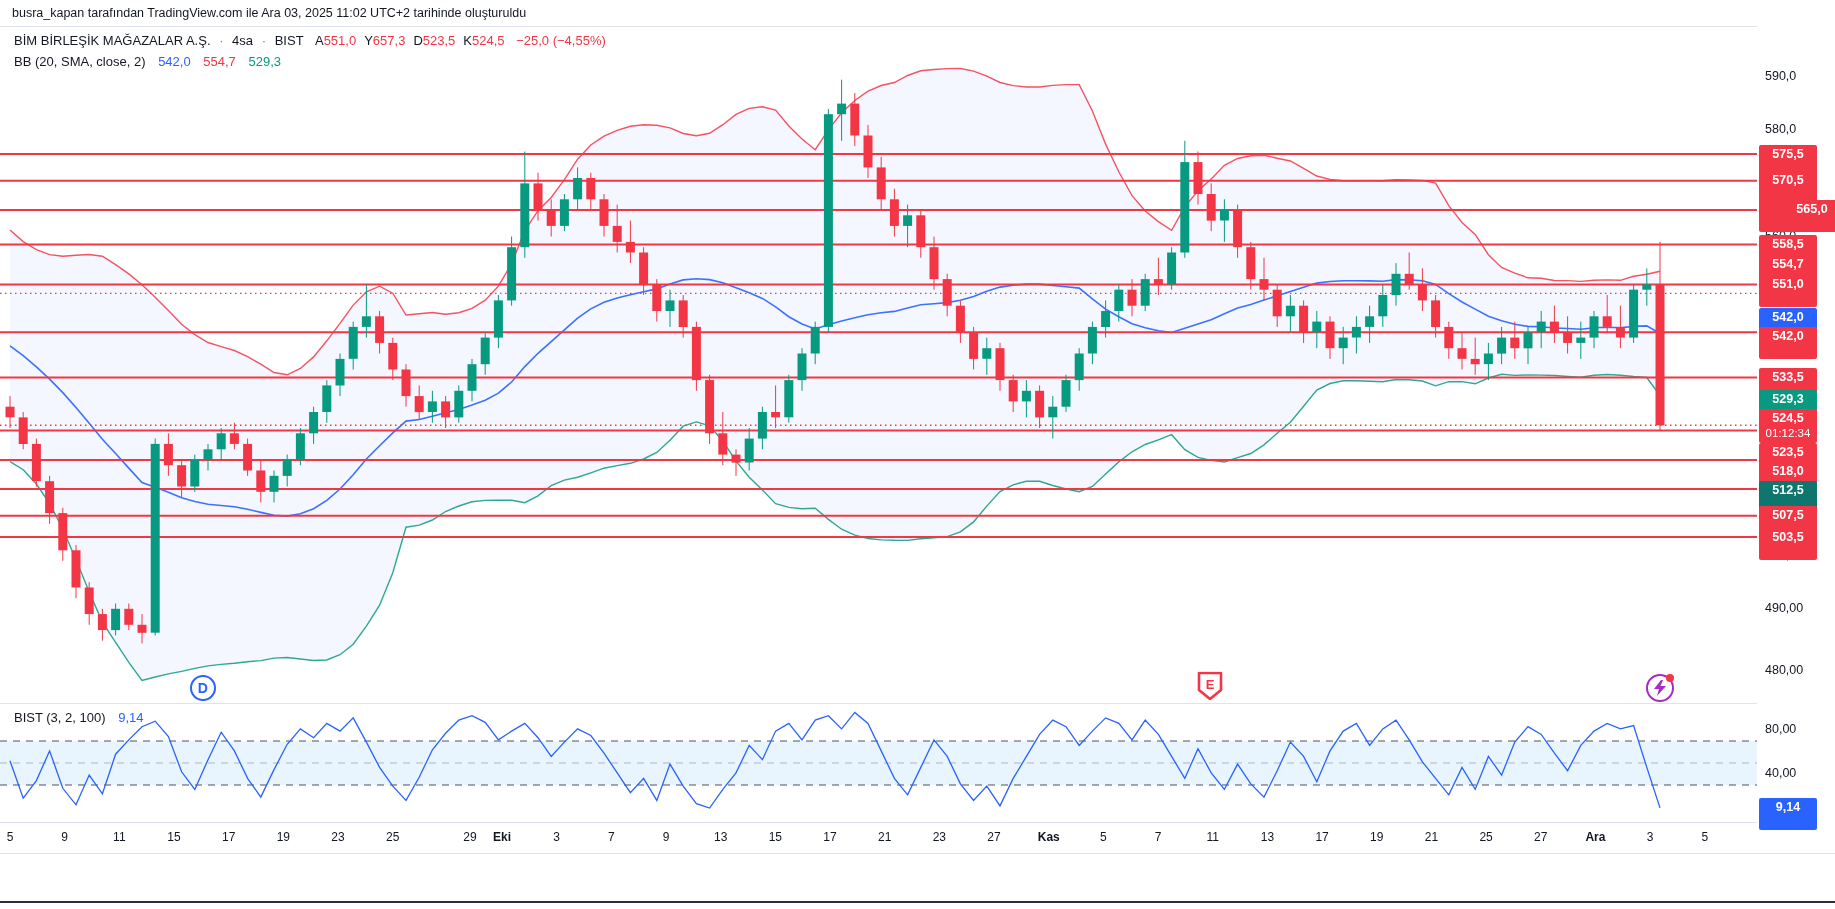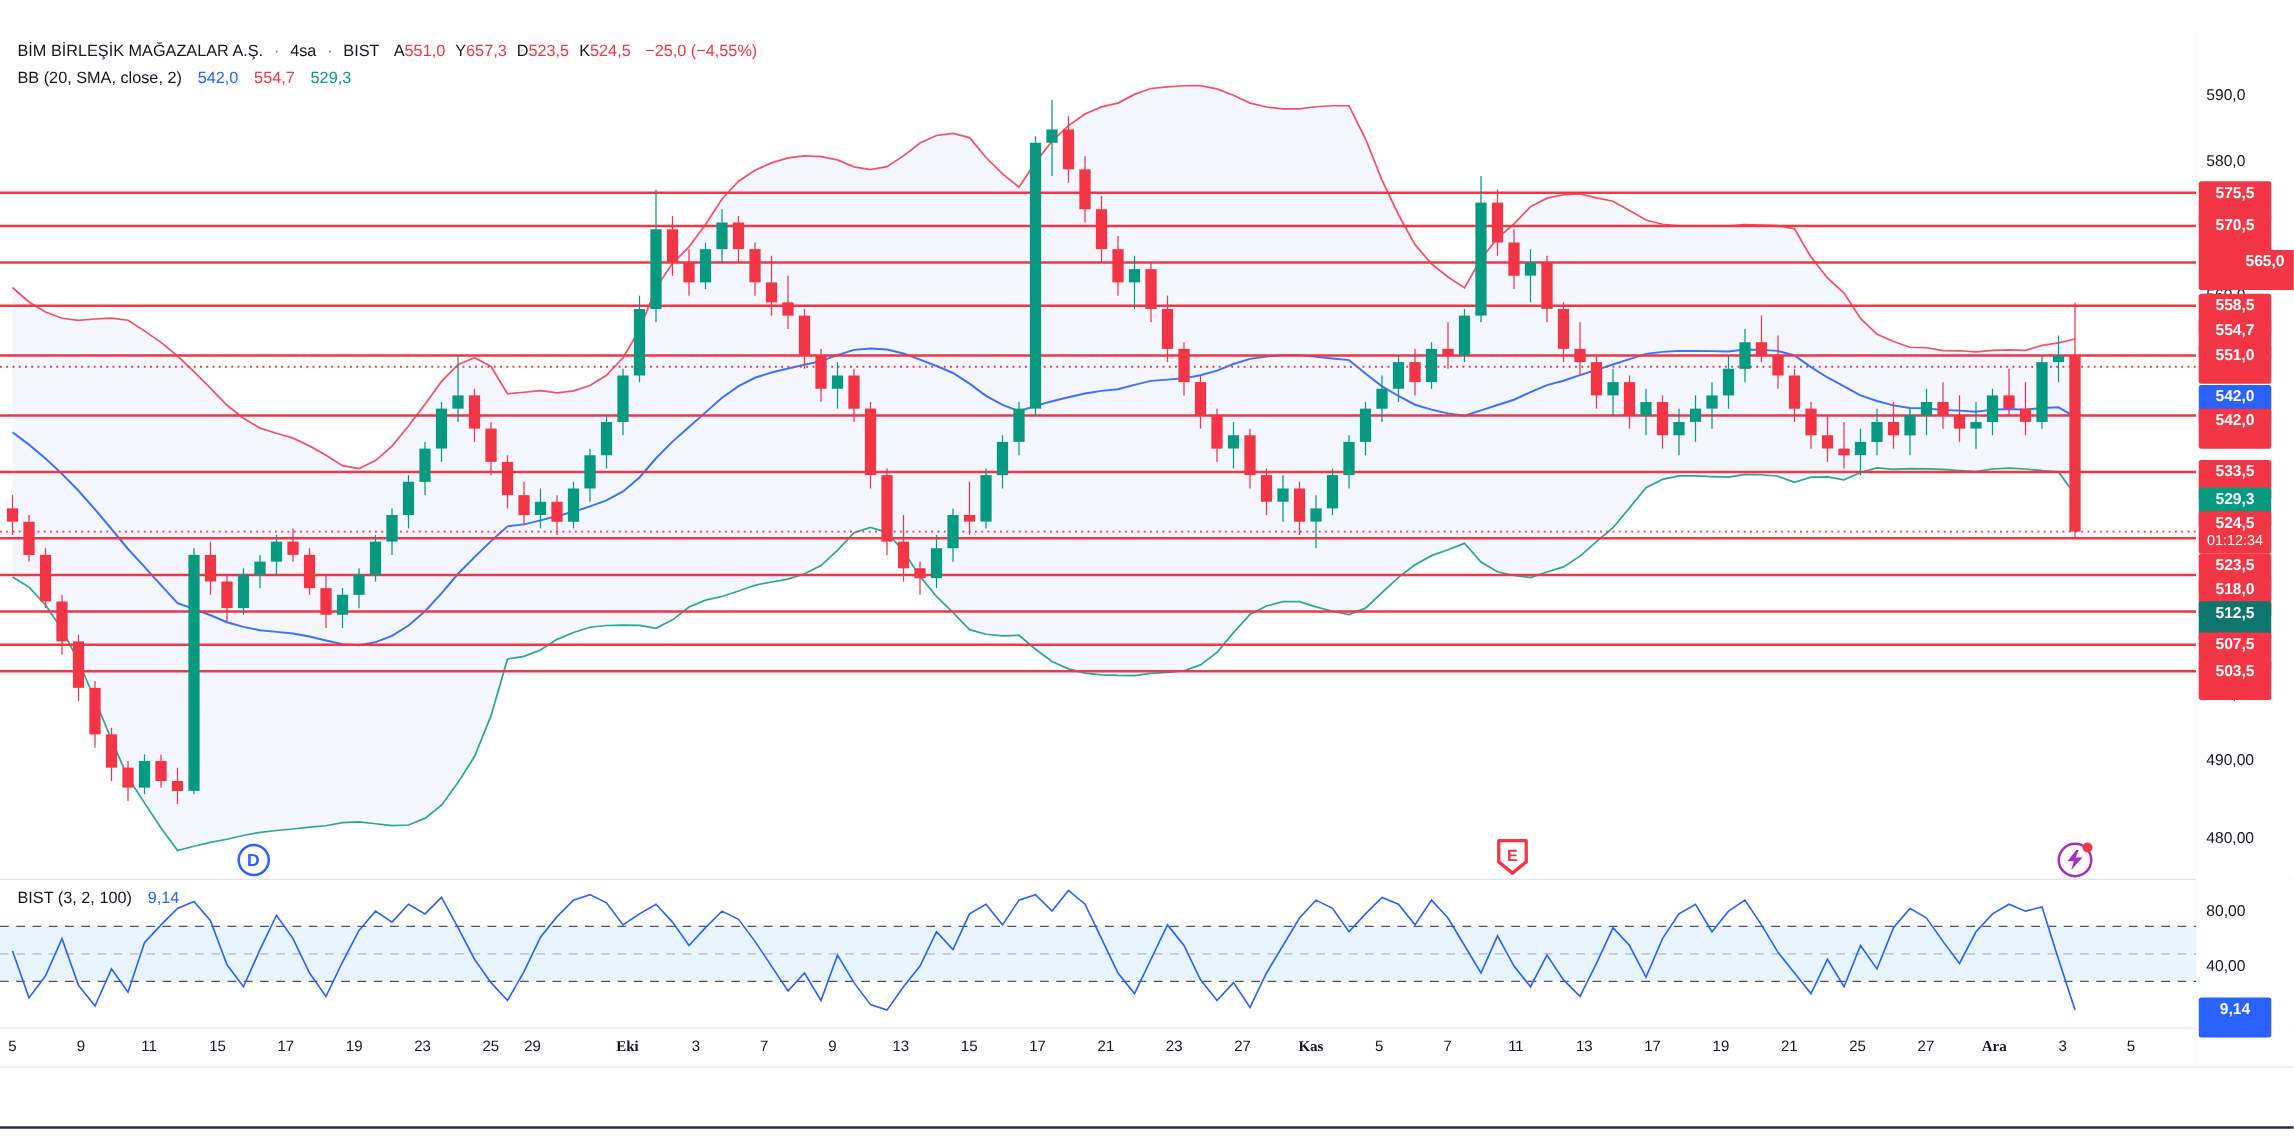--- a/index.html
+++ b/index.html
@@ -17,36 +17,39 @@
   svg.chart{position:absolute;left:0;top:0;z-index:5;}
   .sepline{position:absolute;left:0;width:1835px;height:1px;background:#e0e3eb;z-index:8;}
   .axis-v{position:absolute;top:26px;height:827px;width:1px;background:#e0e3eb;z-index:9;}
   .price-axis{position:absolute;left:1757px;top:26px;width:78px;height:827px;z-index:20;background:#fff;}
   .axis-label{position:absolute;left:8px;font-size:12.5px;color:#131722;white-space:nowrap;}
   .badge{position:absolute;left:2px;width:58px;height:32px;line-height:19px;text-align:center;font-size:12.5px;font-weight:600;color:#fff;border-radius:2px;z-index:2;}
   .badge.cur{height:34px;line-height:15px;padding-top:2px;box-sizing:border-box;z-index:3;}
   .badge .cd{display:block;font-size:11.5px;font-weight:400;}
   .time-axis{position:absolute;left:0;top:823px;width:1757px;height:30px;background:#fff;z-index:15;}
   .tick{position:absolute;top:7px;transform:translateX(-50%);font-size:12px;color:#131722;}
-  .tick.month{font-weight:700;font-family:Liberation Serif, serif;}
+  .tick.month{font-weight:700;}
   .event{position:absolute;z-index:25;transform:translate(-50%,-50%);}
   .ev-circle{width:26px;height:26px;border-radius:50%;background:#fff;border:2px solid #2962ff;color:#2962ff;font-weight:700;font-size:14px;text-align:center;line-height:23px;box-sizing:border-box;}
   .ev-shield{position:relative;width:26px;height:29px;}
   .ev-flash{position:relative;width:28px;height:28px;border-radius:50%;background:#fff;border:2px solid #a62dc4;box-sizing:border-box;}
   .ev-flash .dot{position:absolute;right:-2px;top:-2px;width:8px;height:8px;border-radius:50%;background:#f23645;}
   .footer{position:absolute;left:0;top:855px;width:1835px;height:46px;background:#fff;z-index:30;}
   .logo{position:absolute;left:14px;top:8px;display:flex;align-items:center;gap:9px;}
   .logo .txt{font-size:22px;font-weight:700;color:#1a1e2d;letter-spacing:-0.4px;}
   .bottom-line{position:absolute;left:0;top:901px;width:1835px;height:2px;background:#2a2e39;z-index:31;}
 </style>
 </head>
 <body>
 
 <div id="root">
 
+  <div class="attribution">
+    <span>busra_kapan tarafından TradingView.com ile Ara 03, 2025 11:02 UTC+2 tarihinde oluşturuldu</span>
+  </div>
 
   <svg class="chart" id="chart-svg" width="1757" height="853" viewBox="0 0 1757 853">
       <defs>
  <clipPath id="clipP">
           <rect x="0" y="27" width="1757" height="676"></rect>
         </clipPath>
  <clipPath id="clipC">
           <rect x="0" y="704" width="1757" height="118"></rect>
         </clipPath>
 </defs>
@@ -413,21 +416,21 @@
 
   <div class="time-axis" id="time-axis">
       <div class="tick" style="left: 10px;">5</div>
       <div class="tick" style="left: 64.67px;">9</div>
       <div class="tick" style="left: 119.34px;">11</div>
       <div class="tick" style="left: 174.01px;">15</div>
       <div class="tick" style="left: 228.68px;">17</div>
       <div class="tick" style="left: 283.35px;">19</div>
       <div class="tick" style="left: 338.02px;">23</div>
       <div class="tick" style="left: 392.69px;">25</div>
-      <div class="tick" style="left: 426px;">29</div>
+      <div class="tick" style="left: 470px;">29</div>
       <div class="tick month" style="left: 502.03px;">Eki</div>
       <div class="tick" style="left: 556.7px;">3</div>
       <div class="tick" style="left: 611.37px;">7</div>
       <div class="tick" style="left: 666.04px;">9</div>
       <div class="tick" style="left: 720.71px;">13</div>
       <div class="tick" style="left: 775.38px;">15</div>
       <div class="tick" style="left: 830.05px;">17</div>
       <div class="tick" style="left: 884.72px;">21</div>
       <div class="tick" style="left: 939.39px;">23</div>
       <div class="tick" style="left: 994.06px;">27</div>

